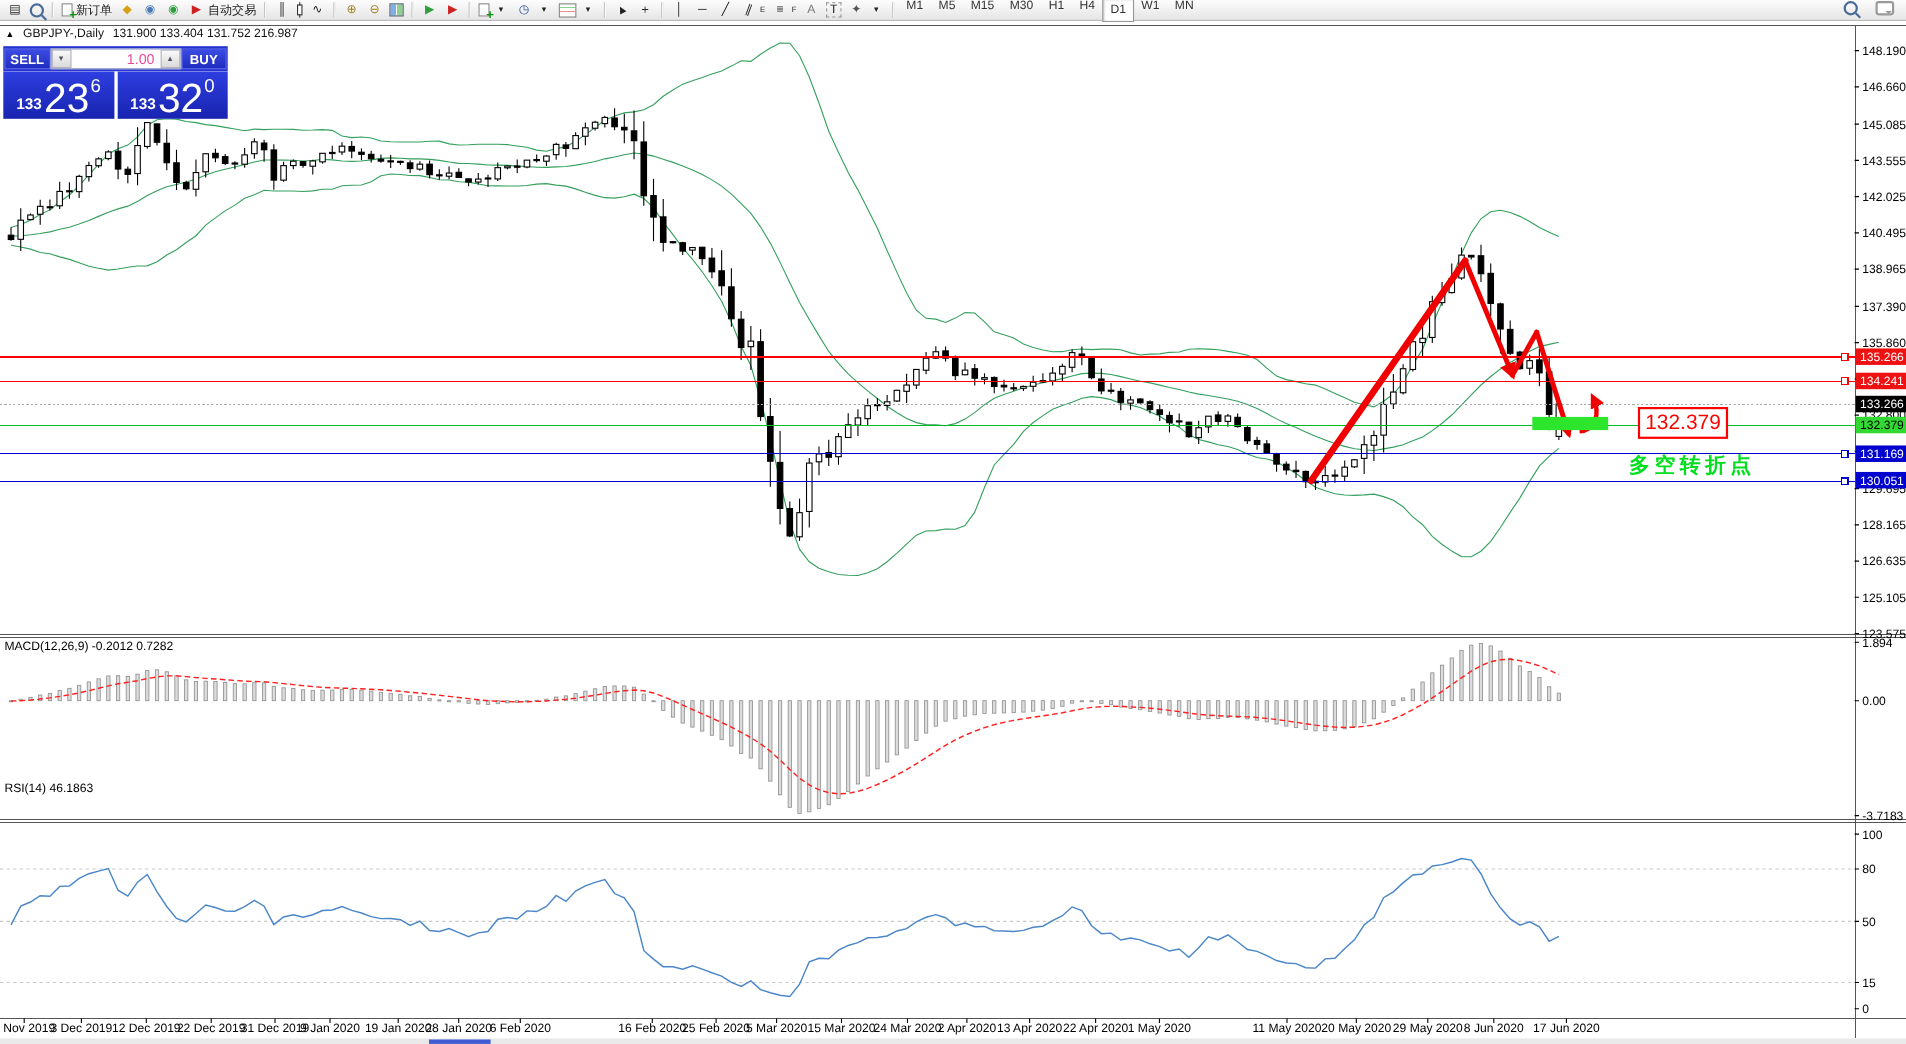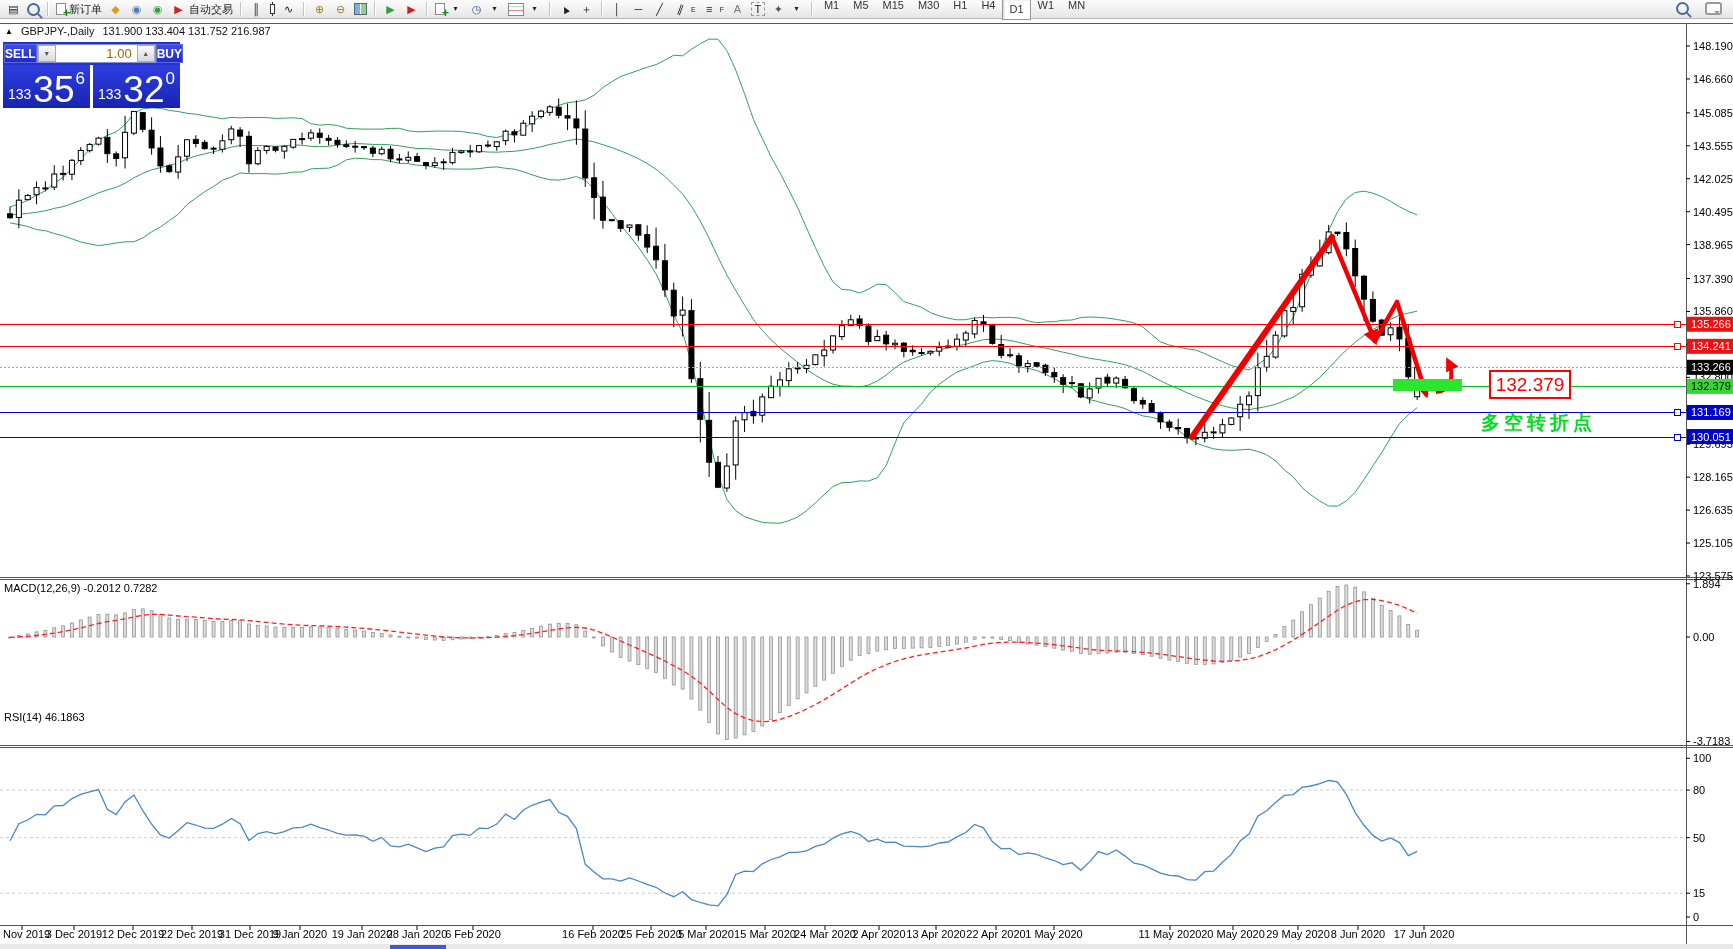--- a/index.html
+++ b/index.html
@@ -31,32 +31,32 @@
   
   .title-line{position:absolute;left:5px;top:25px;z-index:6;font-size:11px;color:#111;display:flex;gap:8px;align-items:center}
   .title-line .tgl{font-size:8px;color:#000}
   .macd-label{position:absolute;left:4px;top:582px;font-size:11px;color:#000;z-index:6}
   .rsi-label{position:absolute;left:4px;top:711px;font-size:11px;color:#000;z-index:6}
   .lbl-box{position:absolute;left:1489px;top:370px;width:78px;height:25px;border:2px solid #ff0000;
     background:#fff;color:#ff0000;font-size:19px;display:flex;align-items:center;justify-content:center;z-index:6}
   .cn-note{position:absolute;left:1481px;top:410px;font-size:19px;font-weight:bold;color:#00df1e;z-index:6;
     font-family:Liberation Mono, monospace;letter-spacing:4px}
   
-  .trade-panel{position:absolute;left:3px;top:42px;width:177px;z-index:7}
+  .trade-panel{position:absolute;left:3px;top:42px;width:204px;z-index:7}
   .tp-top{background:#2433cd;display:flex;align-items:center;justify-content:space-between;height:21px;padding:1px}
   .btn-sell,.btn-buy{width:46px;height:19px;color:#fff;font-size:12px;font-weight:bold;display:flex;
      align-items:center;justify-content:center;background:linear-gradient(#3c4ce4,#1f2cbe);border:1px solid #5a68ea;box-sizing:border-box}
   .vol-ctrl{display:flex;height:19px;background:#fff;border:1px solid #8a94c8;box-sizing:border-box}
   .spin{width:16px;display:flex;align-items:center;justify-content:center;font-size:7px;color:#556;
      background:linear-gradient(#fafafa,#d9d9d9);border:1px solid #aab}
-  .vol-val{width:76px;font-size:13px;color:#a16207;display:flex;align-items:center;justify-content:flex-end;padding-right:5px}
+  .vol-val{width:76px;font-size:13px;color:#ec4899;display:flex;align-items:center;justify-content:flex-end;padding-right:5px}
   .tp-prices{display:flex;gap:3px;margin-top:0;background:#fff}
   .pcell{flex:1;height:40px;background:linear-gradient(#2e3ee0,#1824b0);color:#fff;display:flex;
      align-items:flex-end;justify-content:center;padding-bottom:3px}
-  .p-small{font-size:14px;font-weight:normal;margin:0 2px 3px 0}
+  .p-small{font-size:14px;font-weight:bold;margin:0 2px 3px 0}
   .p-big{font-size:37px;line-height:0.82}
   .p-sup{font-size:17px;margin:0 0 16px 1px}
   
   .hscroll{position:absolute;left:0;bottom:0;width:100%;height:5px;background:#e9e9e9;z-index:6}
   .hthumb{position:absolute;left:390px;top:1px;width:56px;height:4px;background:#3d5ad2}
   svg text{font-family:"Liberation Sans",sans-serif}
 </style>
 </head>
 <body>
 
@@ -832,21 +832,21 @@
     <div class="vol-ctrl">
       <div class="spin">▼</div>
       <div class="vol-val">1.00</div>
       <div class="spin">▲</div>
     </div>
     <div class="btn-buy">BUY</div>
   </div>
   <div class="tp-prices">
     <div class="pcell">
       <span class="p-small">133</span>
-      <span class="p-big">35</span>
+      <span class="p-big">23</span>
       <span class="p-sup">6</span>
     </div>
     <div class="pcell">
       <span class="p-small">133</span>
       <span class="p-big">32</span>
       <span class="p-sup">0</span>
     </div>
   </div>
 </div>
 

